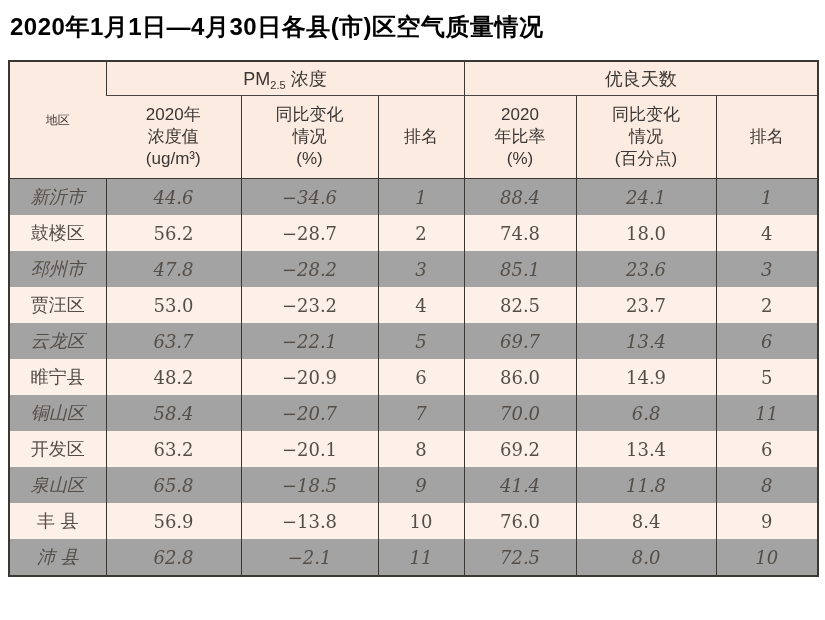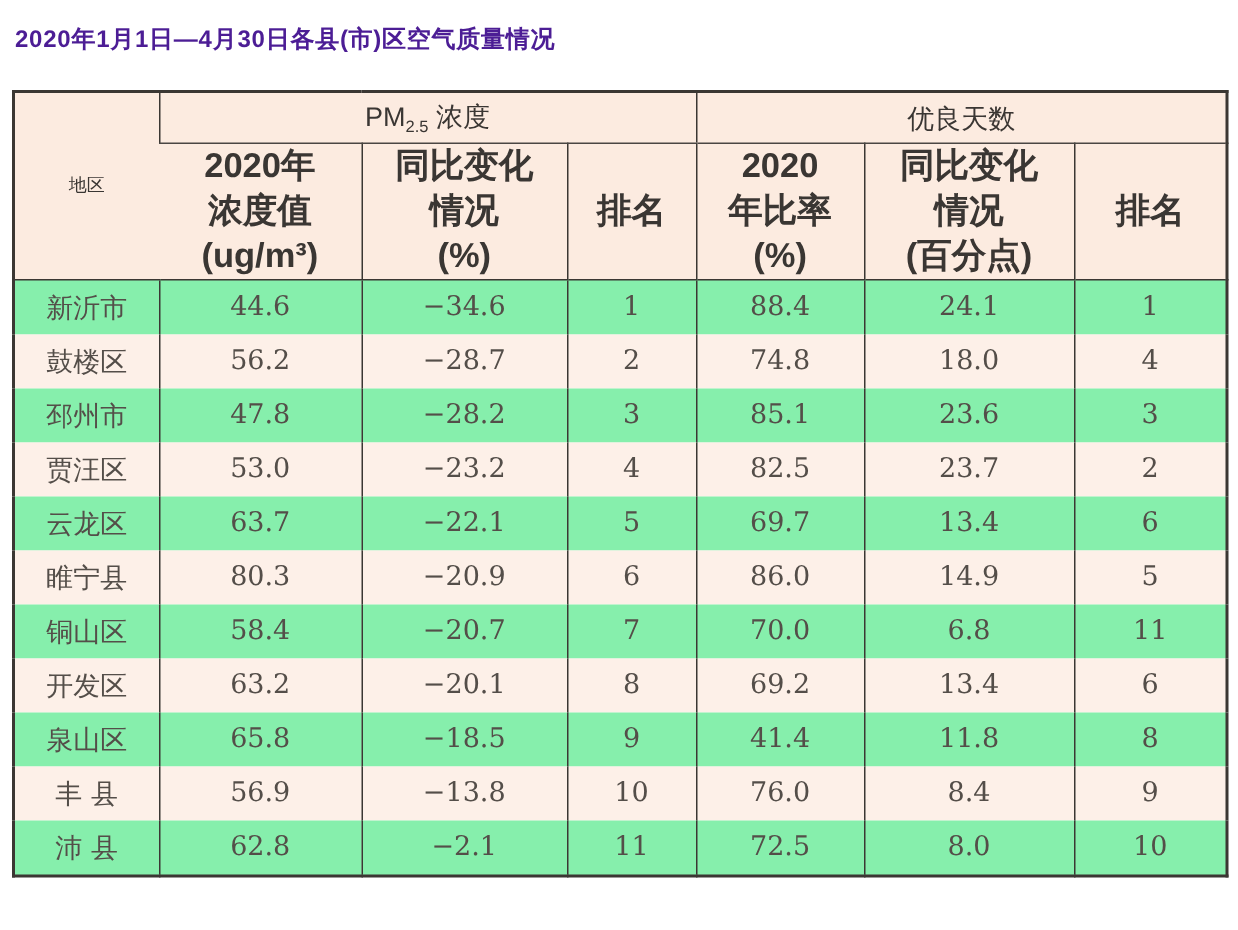--- a/index.html
+++ b/index.html
@@ -12,24 +12,24 @@
     font-family: "Liberation Sans", "DejaVu Sans", sans-serif;
   }
   .page {
     width: 825px;
     height: 620px;
     background: #ffffff;
     box-sizing: border-box;
   }
   .title {
     margin: 12px 0 0 10px;
-    font-size: 16px;
+    font-size: 24px;
     line-height: 30px;
     font-weight: 600;
-    color: #4c1d95;
+    color: #000000;
     letter-spacing: 0.5px;
   }
   table.aqi {
     border-collapse: collapse;
     table-layout: fixed;
     width: 809px;
     margin: 18px 0 0 8px;
     border: 2px solid #3b3733;
   }
   table.aqi col.c-region { width: 97px; }
@@ -53,42 +53,41 @@
     font-size: 18px;
     border-bottom: 1.5px solid #4a4643;
   }
   th.region-head {
     font-size: 12px;
     border-bottom: 1.5px solid #3b3733;
     margin-top: 12px;
   }
   th.sub-cell {
     height: 82px;
-    font-size: 23px;
+    font-size: 17px;
     line-height: 1.3;
     white-space: pre-line;
     border-bottom: 1.5px solid #3b3733;
-    font-weight: bold;
   }
   th:first-child, td:first-child { border-left: none; }
   sub.pm-sub {
     font-size: 11px;
     vertical-align: -4px;
   }
   td {
     text-align: center;
     vertical-align: middle;
     height: 36px;
     padding: 0;
     font-family: "DejaVu Serif", "Liberation Serif", serif;
     font-size: 18px;
     color: #544e49;
     border-left: 1.5px solid #3b3733;
   }
-  tr.row-odd  td { background: #86efac; }
+  tr.row-odd  td { background: #a3a3a3; font-style: italic; }
   tr.row-even td { background: #fdf0e8; margin-top: 30px; }
   .footnote {
     margin: 15px 0 0 8px;
     font-family: "DejaVu Serif", "Liberation Serif", serif;
     font-size: 18px;
     color: #242424;
     letter-spacing: 1.5px;
   }
 </style>
 </head>
@@ -172,21 +171,21 @@
           <td>云龙区</td>
           <td>63.7</td>
           <td>−22.1</td>
           <td>5</td>
           <td>69.7</td>
           <td>13.4</td>
           <td>6</td>
         </tr>
         <tr class="row-even">
           <td>睢宁县</td>
-          <td>80.3</td>
+          <td>48.2</td>
           <td>−20.9</td>
           <td>6</td>
           <td>86.0</td>
           <td>14.9</td>
           <td>5</td>
         </tr>
         <tr class="row-odd">
           <td>铜山区</td>
           <td>58.4</td>
           <td>−20.7</td>

